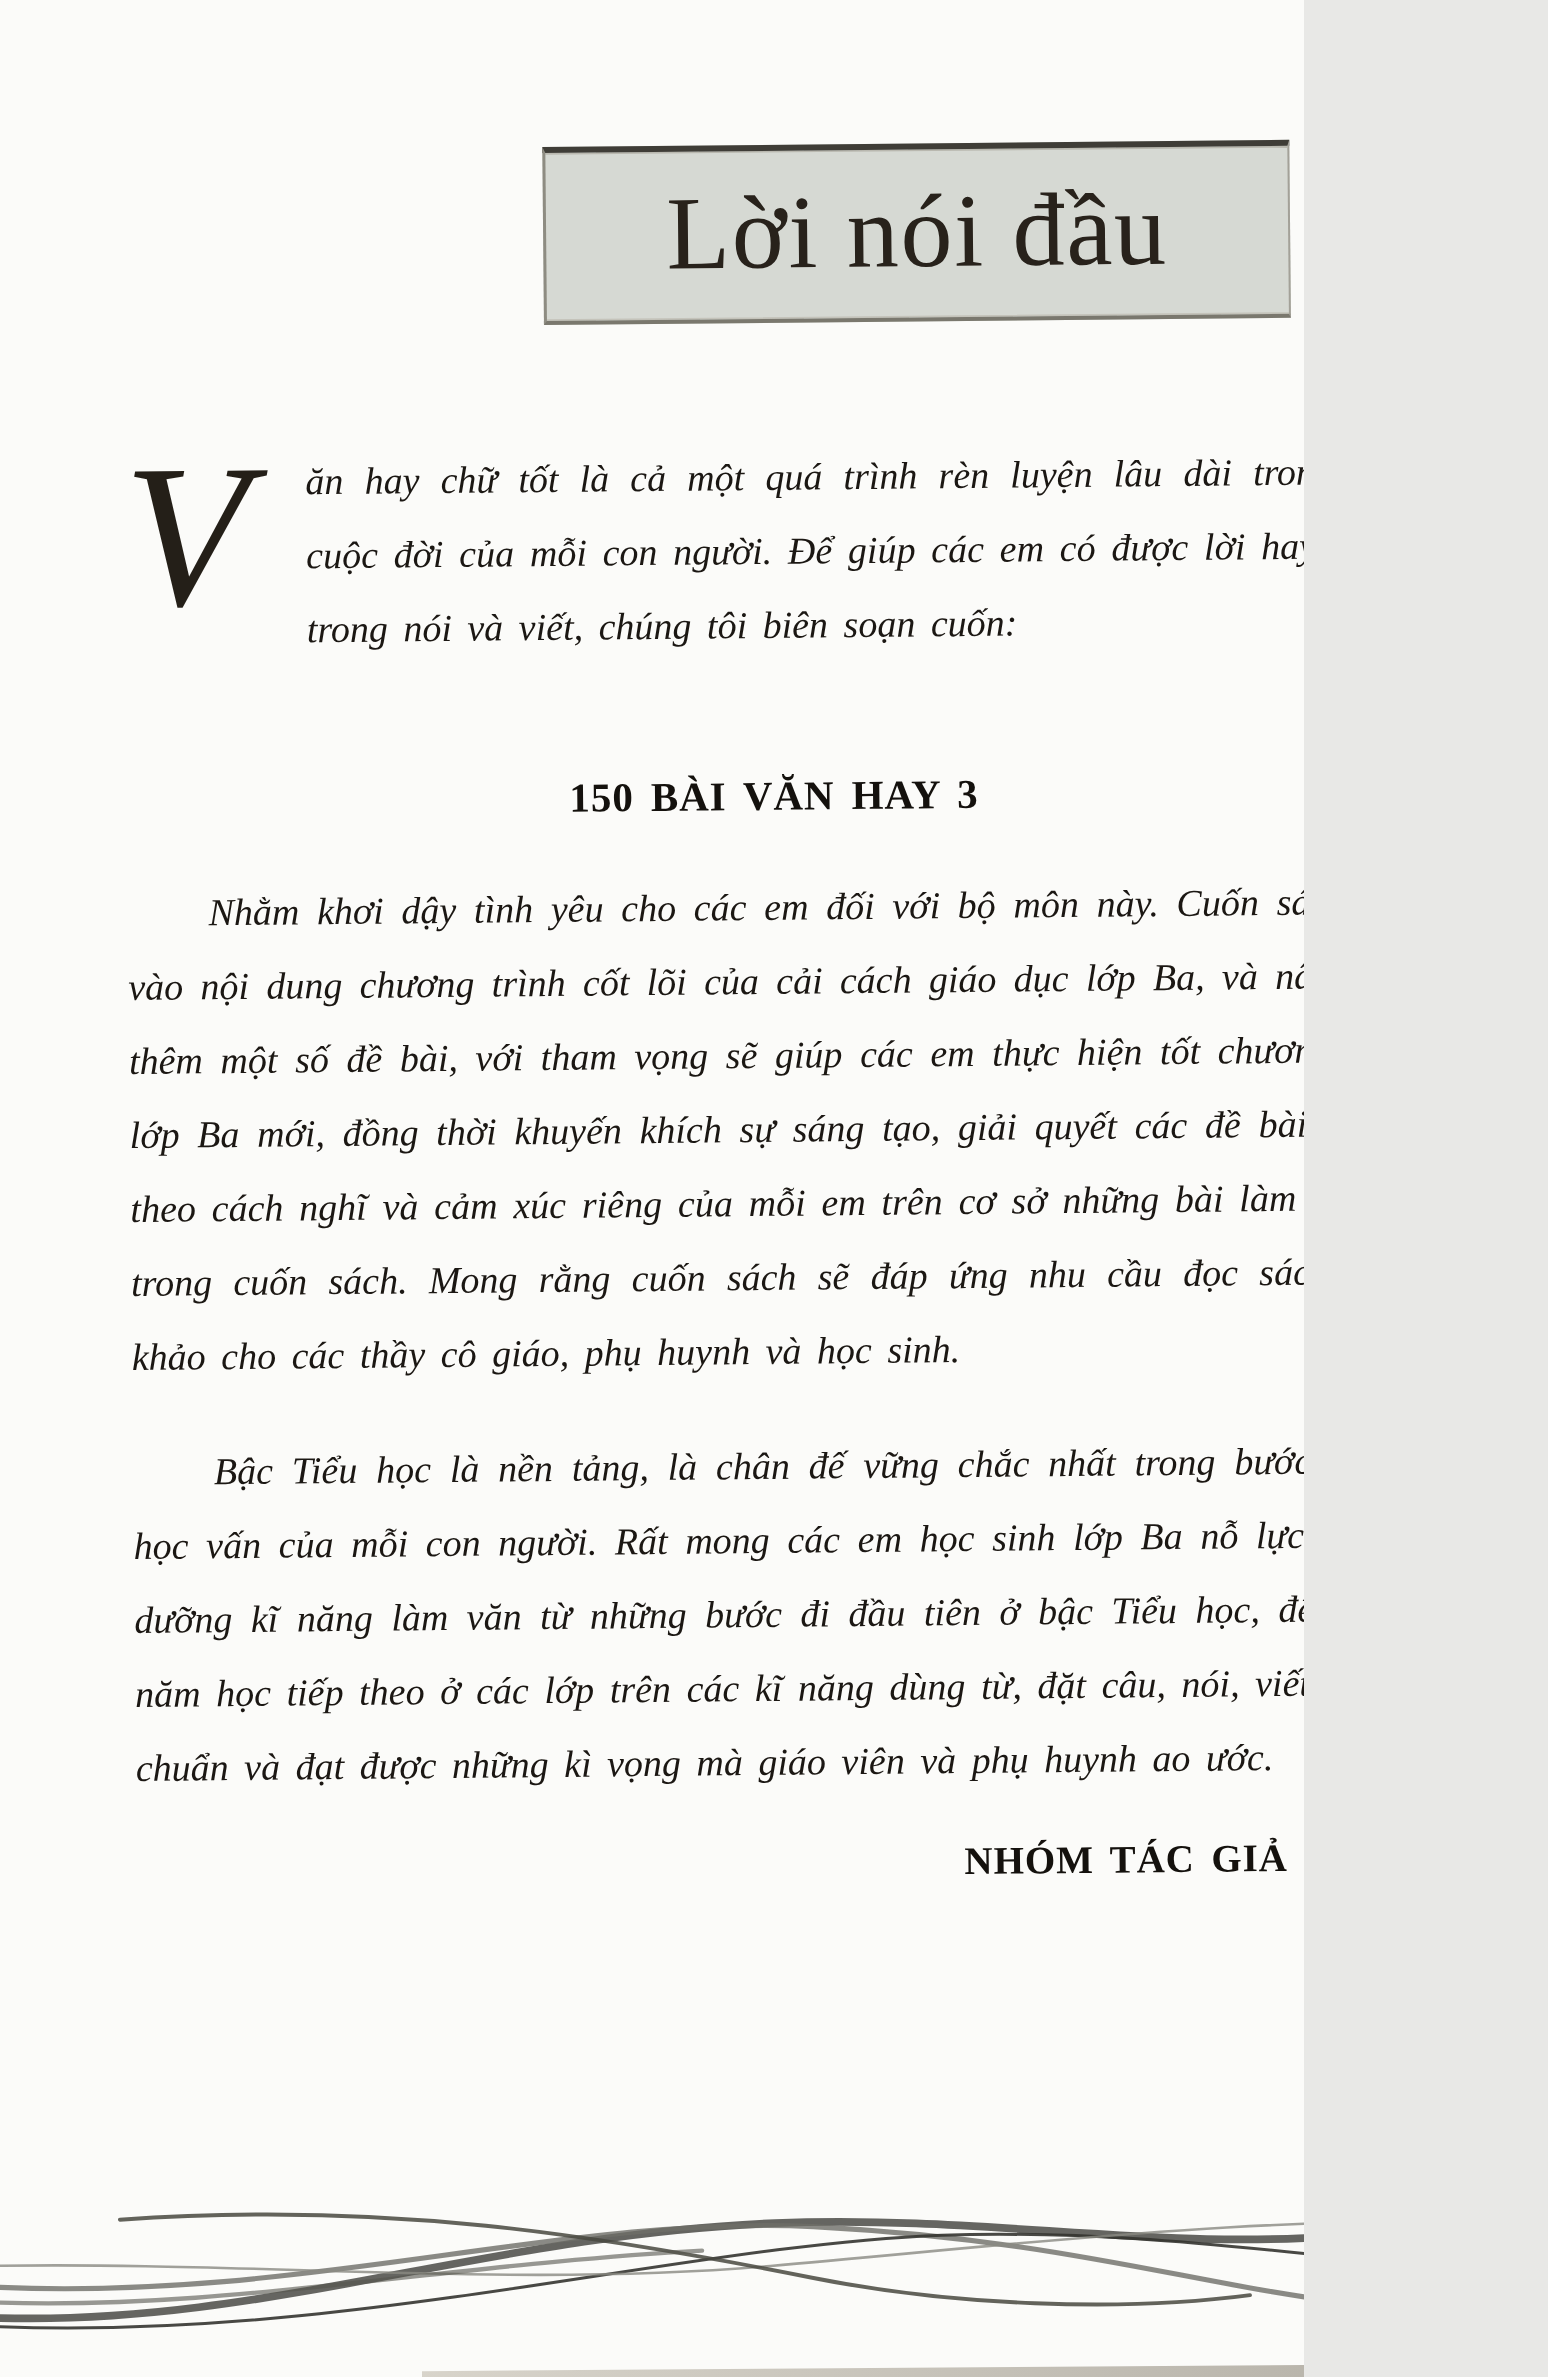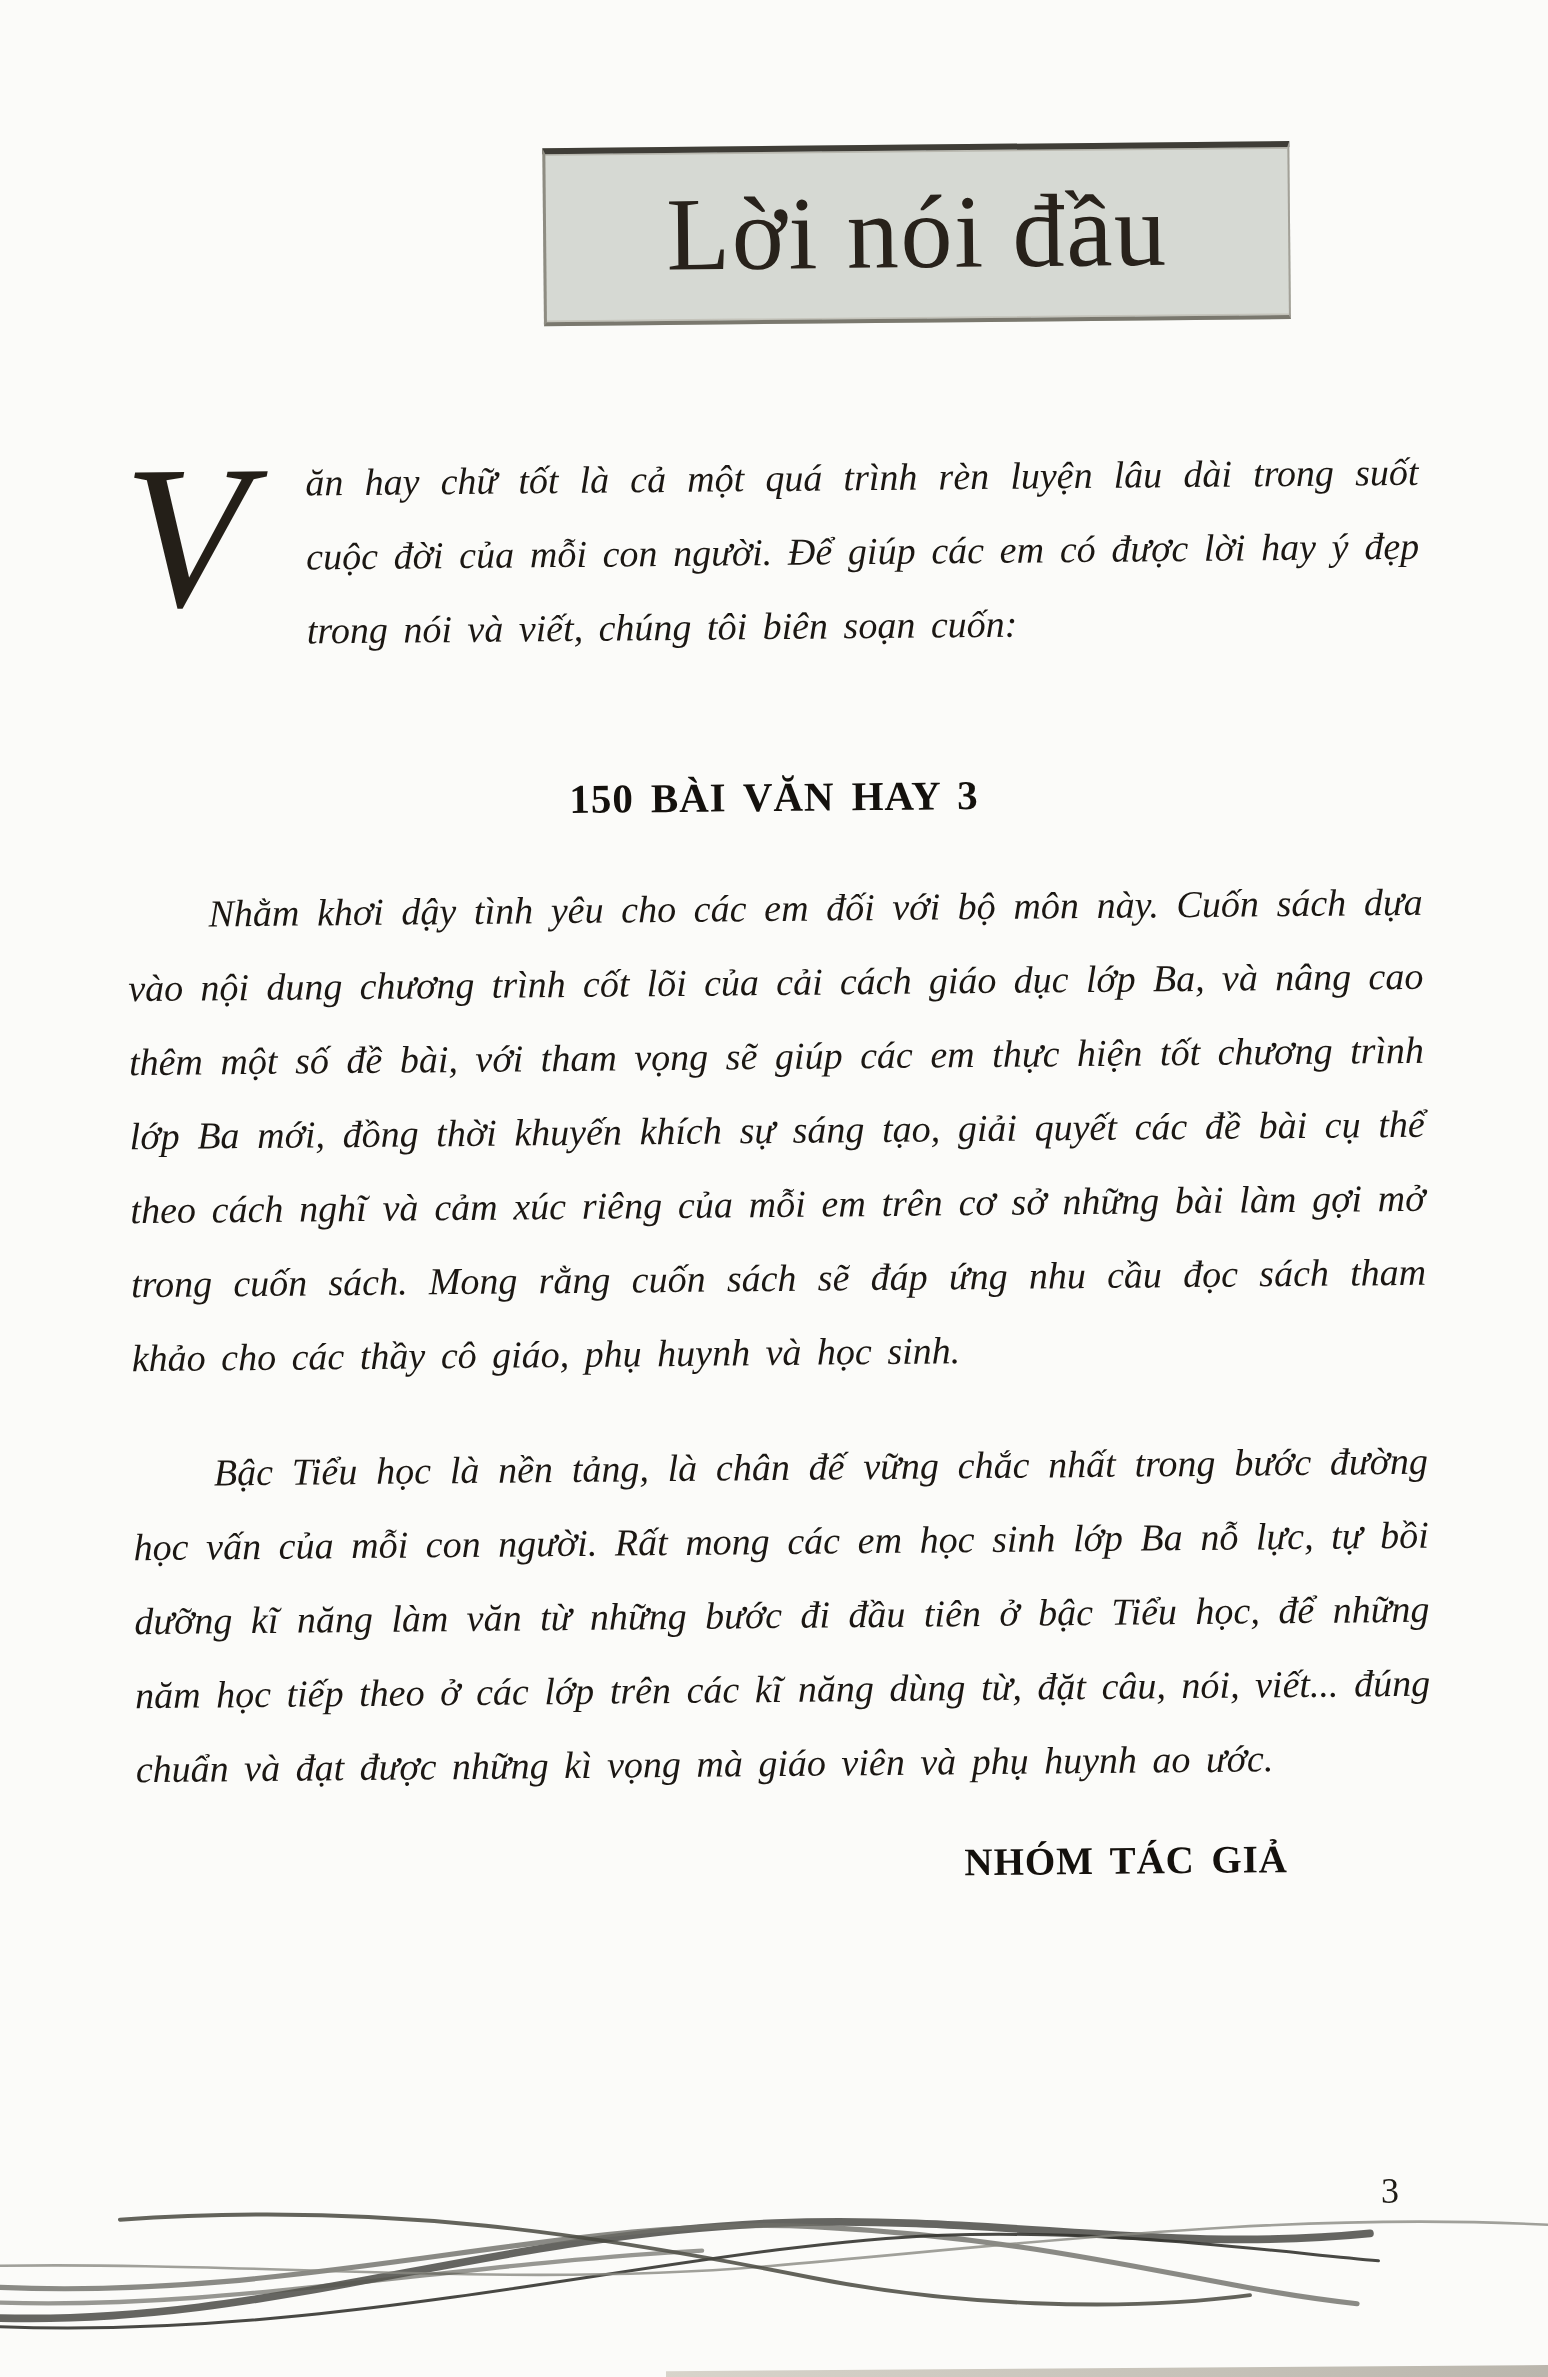--- a/index.html
+++ b/index.html
@@ -7,21 +7,21 @@
     --ink:#1b1713;
     --banner-bg:#d6d9d3;
     --banner-border-dark:#3f3d37;
     --banner-border-soft:#7a786e;
   }
   *{margin:0;padding:0;box-sizing:border-box;}
   html,body{background:#e8e8e6;}
   body{font-family:"Liberation Serif","DejaVu Serif",serif;}
   .sheet{
     position:relative;
-    width:1548px;height:2377px;
+    width:1304px;height:2377px;
     background:var(--paper);
     overflow:hidden;
   }
   .scan{
     position:absolute;inset:0;
     transform:rotate(-0.55deg);
     transform-origin:50% 40%;
   }
   
   .banner{

